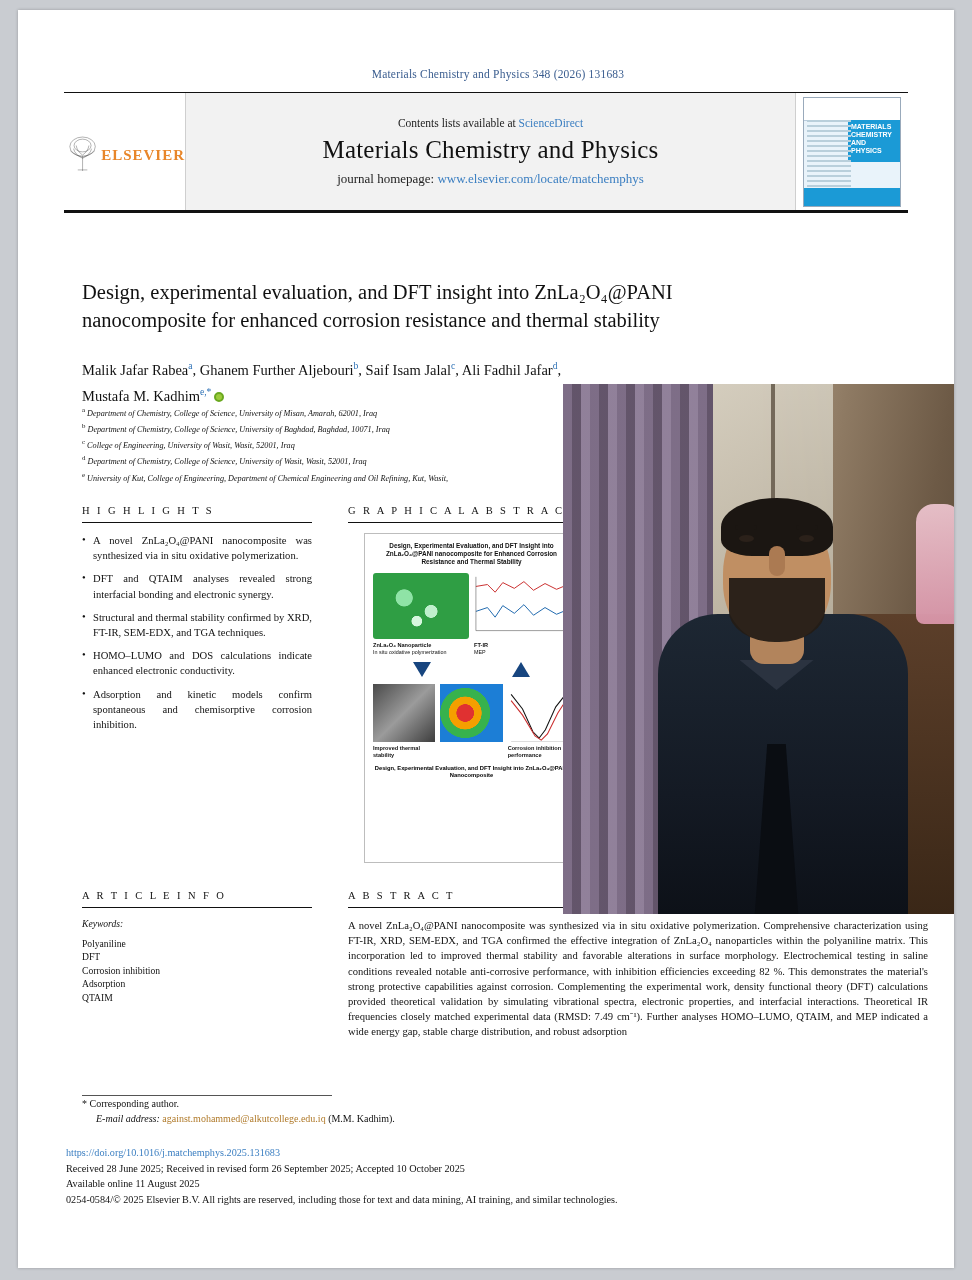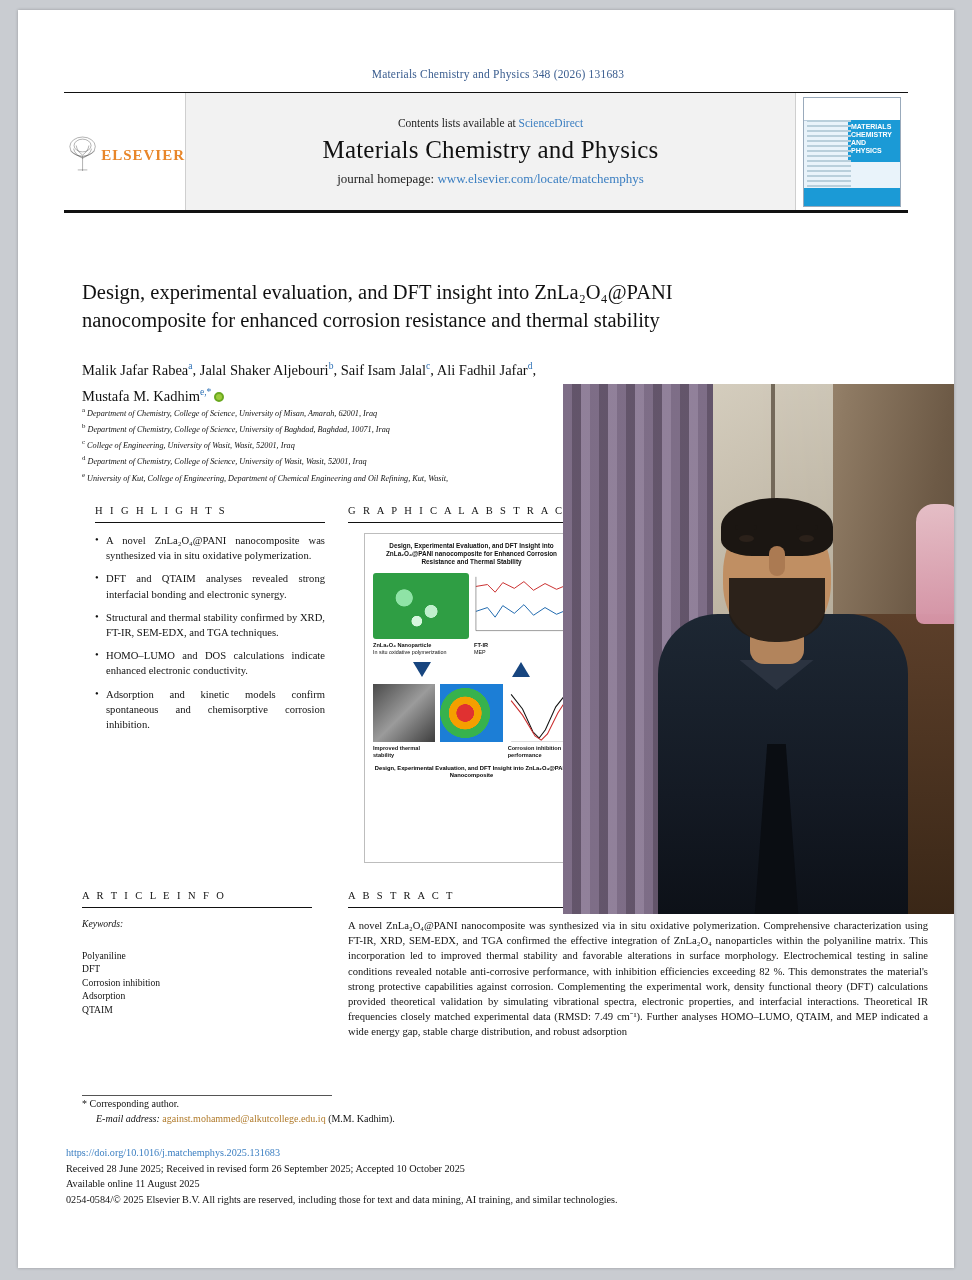--- a/index.html
+++ b/index.html
@@ -80,21 +80,21 @@
     display:inline-block;width:10px;height:10px;border-radius:50%;
     background:#9ccb3b;border:2px solid #6aa81f;box-sizing:border-box;
     vertical-align:middle;margin-left:3px;
   }
   .affil{
     position:absolute;left:64px;top:394px;width:640px;
     font-size:8.2px;line-height:12.4px;color:#111;font-style:italic;
   }
   .affil sup{font-style:normal;}
   
-  .col-left{position:absolute;left:77px;top:495px;width:230px;}
+  .col-left{position:absolute;left:64px;top:495px;width:230px;}
   .col-right{position:absolute;left:330px;top:495px;width:580px;}
   .sec-head{
     font-family:"Liberation Serif", serif;font-size:10.5px;letter-spacing:2.4px;
     color:#111;padding-bottom:6px;border-bottom:1px solid #111;margin-bottom:10px;
   }
   .highlights{font-size:10.6px;line-height:15.2px;color:#111;margin:0;padding:0;list-style:none;}
   .highlights li{position:relative;padding-left:11px;margin-bottom:8px;text-align:justify;}
   .highlights li:before{content:"•";position:absolute;left:0;top:-1px;}
   
   .ga-box{
@@ -117,21 +117,21 @@
   .ga-sub{font-size:5.4px;line-height:6.6px;color:#111;}
   .ga-arrows{display:flex;justify-content:space-around;margin:6px 0 4px;}
   .ga-arrow{width:0;height:0;border-left:9px solid transparent;border-right:9px solid transparent;border-top:15px solid #17457f;}
   .ga-arrow.rev{border-top:none;border-bottom:15px solid #17457f;}
   .ga-sem{height:58px;background:linear-gradient(135deg,#4a4a4a,#9b9b9b,#3d3d3d);}
   .ga-mep{height:58px;background:radial-gradient(circle at 40% 50%,#e03131 0 18%,#f59f00 19% 34%,#37b24d 35% 52%,#1c7ed6 53% 100%);}
   .ga-curve{height:58px;background:#fff;position:relative;overflow:hidden;}
   .ga-foot{font-size:5.8px;line-height:7.4px;text-align:center;margin-top:6px;font-weight:bold;}
   
   .ainfo{position:absolute;left:64px;top:880px;width:230px;}
-  .kw-head{font-size:9.6px;font-style:italic;color:#111;margin-bottom:20px;}
+  .kw-head{font-size:9.6px;font-style:italic;color:#111;margin-bottom:8px;}
   .kw{font-size:9.6px;line-height:13.4px;color:#111;}
   .abstract{position:absolute;left:330px;top:880px;width:580px;}
   .abs-text{font-size:10.6px;line-height:15.2px;color:#111;text-align:justify;}
   
   .fn-rule{position:absolute;left:64px;top:1085px;width:250px;height:1px;background:#555;}
   .footnote{position:absolute;left:64px;top:1086px;width:700px;font-size:10px;line-height:15px;color:#111;}
   .footnote .em{font-style:italic;}
   .footnote a{color:#b07a2a;text-decoration:none;}
   .bottom{position:absolute;left:48px;top:1135px;width:820px;font-size:10.2px;line-height:15.5px;color:#111;}
   .bottom .doi{color:#3a7ec1;}
@@ -238,21 +238,21 @@
         <div class="cv-foot"></div>
       </div>
     </div>
   </div>
   <div class="mast-rule"></div>
 
   <div class="title">Design, experimental evaluation, and DFT insight into ZnLa₂O₄@PANI nanocomposite for enhanced corrosion resistance and thermal stability</div>
 
   <div class="authors">
     <span>Malik Jafar Rabea</span><sup>a</sup>,
-    <span>Jalal Shaker Aljebouri</span><sup>b</sup>,
+    <span>Ghanem Further Aljebouri</span><sup>b</sup>,
     <span>Saif Isam Jalal</span><sup>c</sup>,
     <span>Ali Fadhil Jafar</span><sup>d</sup>,<br>
     <span>Mustafa M. Kadhim</span><sup>e,*</sup><span class="orcid"></span>
   </div>
 
   <div class="affil">
     <div><sup>a</sup> <span>Department of Chemistry, College of Science, University of Misan, Amarah, 62001, Iraq</span></div>
     <div><sup>b</sup> <span>Department of Chemistry, College of Science, University of Baghdad, Baghdad, 10071, Iraq</span></div>
     <div><sup>c</sup> <span>College of Engineering, University of Wasit, Wasit, 52001, Iraq</span></div>
     <div><sup>d</sup> <span>Department of Chemistry, College of Science, University of Wasit, Wasit, 52001, Iraq</span></div>

